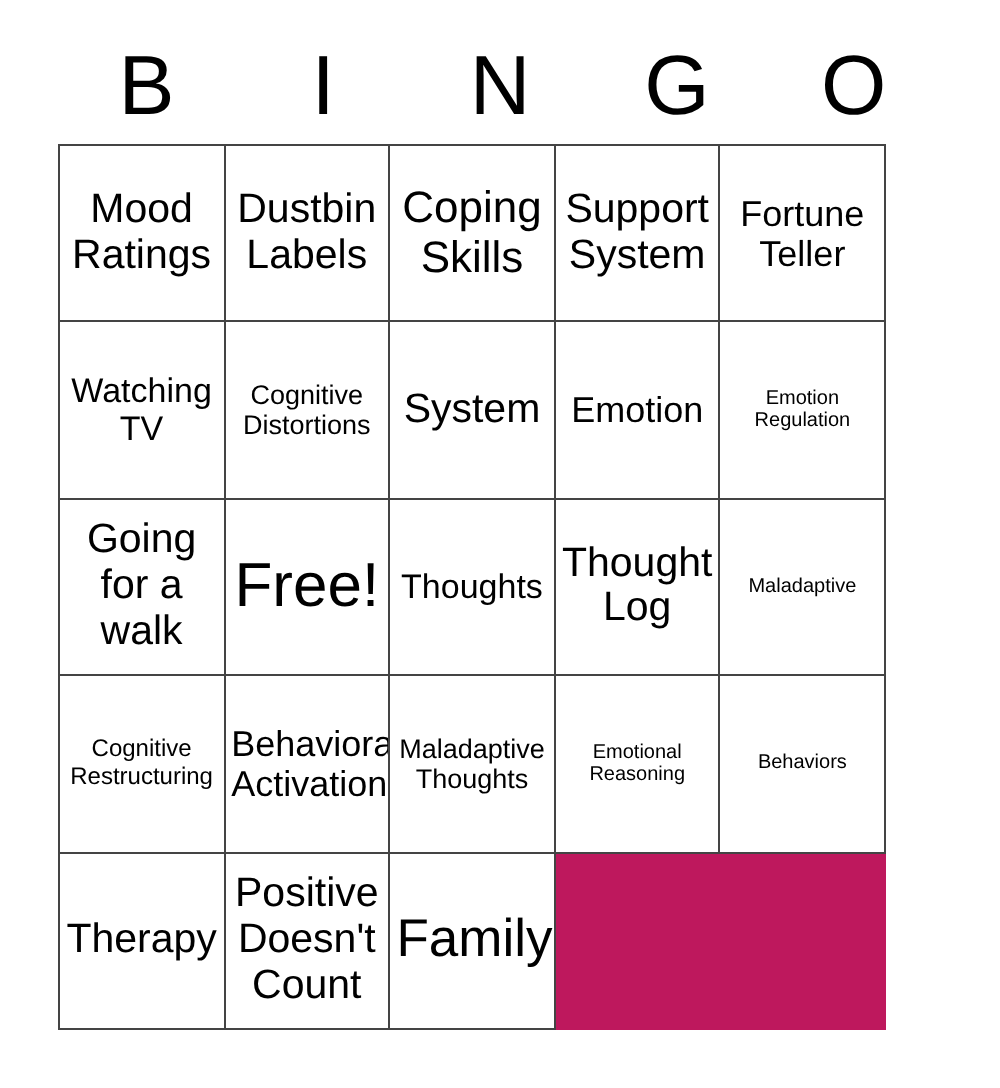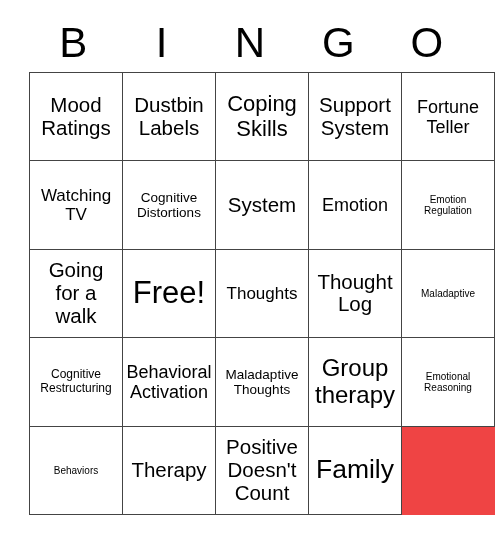--- a/index.html
+++ b/index.html
@@ -43,29 +43,29 @@
     letter-spacing: 0px;
     color: #000000;
     font-family: "Liberation Sans", sans-serif;
   }
 
   
   #grid {
     position: absolute;
     left: 29px;
     top: 72px;
-    width: 466px;
+    width: 414px;
     height: 443px;
     display: grid;
     grid-template-columns: repeat(5, 1fr);
     grid-template-rows: repeat(5, 1fr);
     border-top: 1px solid #444444;
     border-left: 1px solid #444444;
     box-sizing: border-box;
-    background: #ef4444;
+    background: #be185d;
   }
 
   .cell {
     border-right: 1px solid #444444;
     border-bottom: 1px solid #444444;
     box-sizing: border-box;
     display: flex;
     align-items: center;
     justify-content: center;
     text-align: center;
@@ -172,24 +172,20 @@
 Restructuring</span>
       </div>
     <div class="cell">
         <span class="cell-text fs-ml">Behavioral
 Activation</span>
       </div>
     <div class="cell">
         <span class="cell-text fs-sm">Maladaptive
 Thoughts</span>
       </div>
-    <div class="cell">
-        <span class="cell-text fs-xxl">Group
-therapy</span>
-      </div>
 
     <div class="cell">
         <span class="cell-text fs-s">Emotional
 Reasoning</span>
       </div>
     <div class="cell">
         <span class="cell-text fs-s">Behaviors</span>
       </div>
     <div class="cell">
         <span class="cell-text fs-l">Therapy</span>

